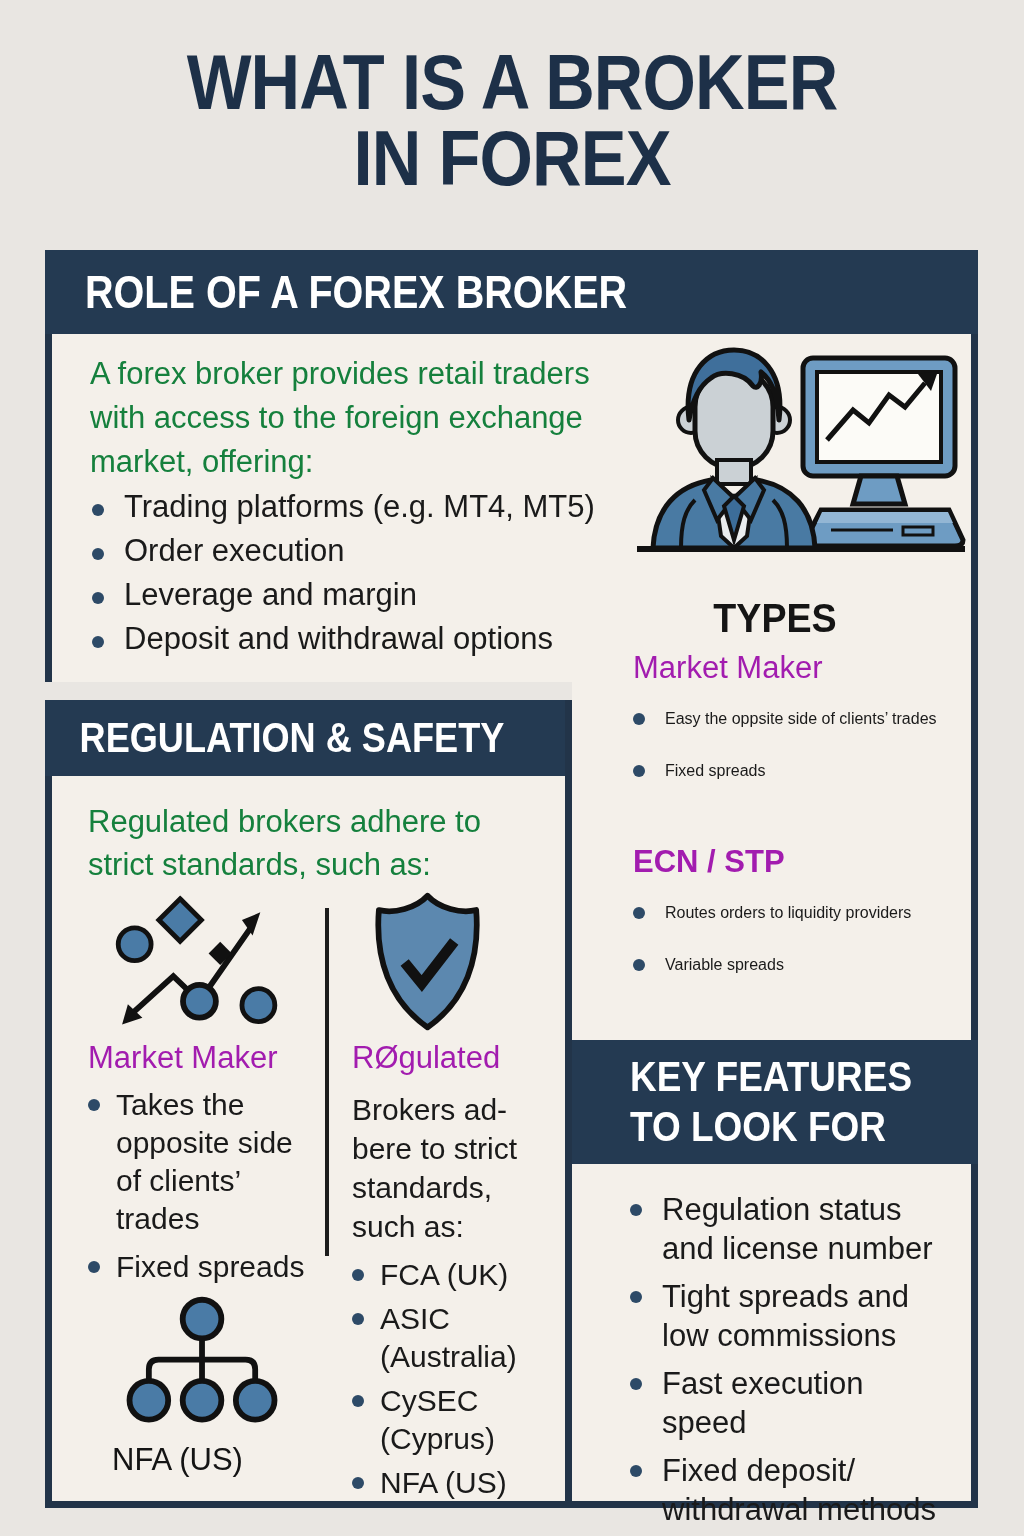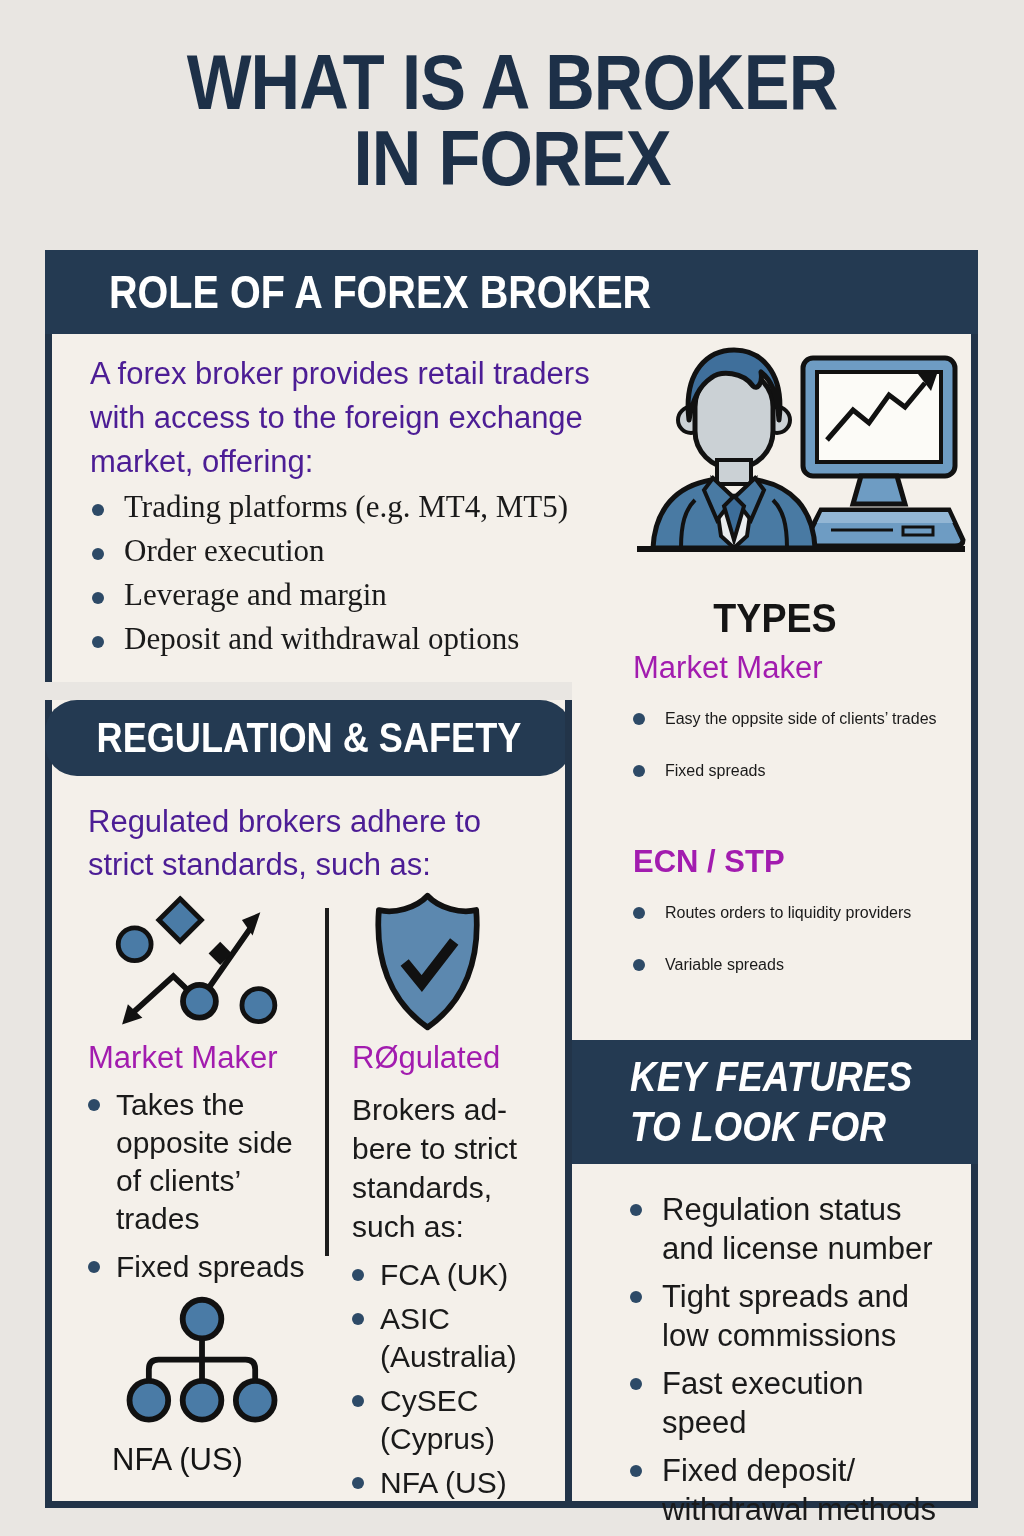--- a/index.html
+++ b/index.html
@@ -20,48 +20,48 @@
   }
 
   
   .main-box {
     left:45px; top:250px; width:933px; height:1258px;
     background:#f4f0ea; border:7px solid #223449;
   }
 
   
   .band { background:#243a52; color:#ffffff; display:flex; align-items:center; }
-  .role-band { left:45px; top:250px; width:933px; height:84px; padding-left:64px; }
+  .role-band { left:45px; top:250px; width:933px; height:84px; padding-left:40px; }
   .role-band .band-text { font-size:46px; font-weight:bold; transform:scaleX(0.86); transform-origin:left center; white-space:nowrap; }
-  .reg-band { left:45px; top:700px; width:527px; height:76px; justify-content:center;border-radius:32px; }
+  .reg-band { left:45px; top:700px; width:527px; height:76px; justify-content:flex-start; }
   .reg-band .band-text { font-size:42px; font-weight:bold; transform:scaleX(0.86); white-space:nowrap; }
-  .key-band { left:572px; top:1040px; width:406px; height:124px; padding-left:58px;font-style:italic; }
+  .key-band { left:572px; top:1040px; width:406px; height:124px; padding-left:58px; }
   .key-band .band-text { font-size:42px; font-weight:bold; line-height:1.2; transform:scaleX(0.88); transform-origin:left center; }
 
   .gap-strip { left:38px; top:682px; width:534px; height:18px; background:#e9e6e2; }
   .divider-v { left:565px; top:700px; width:7px; height:808px; background:#223449; }
   .sub-divider { left:325px; top:908px; width:4px; height:348px; background:#1c1c1c; }
 
   
-  .body-text { font-size:31px; line-height:44px; color:#4c1d95; }
+  .body-text { font-size:31px; line-height:44px; color:#15803d; }
   .intro { left:90px; top:352px; width:555px; }
   .reg-intro { left:88px; top:800px; width:450px; line-height:43px; }
 
   .sub-head { font-size:31px; color:#a21caf; }
   .sub-head.bold { font-weight:bold; }
 
   
   .blist .b { display:flex; margin-bottom:10px; }
   .dot {
     flex:0 0 auto; width:12px; height:12px; border-radius:50%;
     background:#2d4a67; margin-right:20px; margin-top:14px;
   }
   .role-list { left:92px; top:490px; width:560px; }
   .role-list .bt { font-size:31px; line-height:34px; white-space:nowrap; }
-  .role-list .b { margin-bottom:10px;font-family:Liberation Serif, serif; }
+  .role-list .b { margin-bottom:10px; }
 
   .types-list .bt, .key-list .bt { font-size:31px; line-height:39px; }
   .types-list-1 { left:633px; top:698px; width:322px; }
   .types-list-1 .bt { line-height:42px; }
   .types-list-1 .dot { margin-top:15px; }
   .types-list-2 { left:633px; top:892px; width:300px; }
   .types-list-2 .bt { line-height:42px; }
   .types-list-2 .dot { margin-top:15px; }
 
   .key-list { left:630px; top:1190px; width:312px; }

